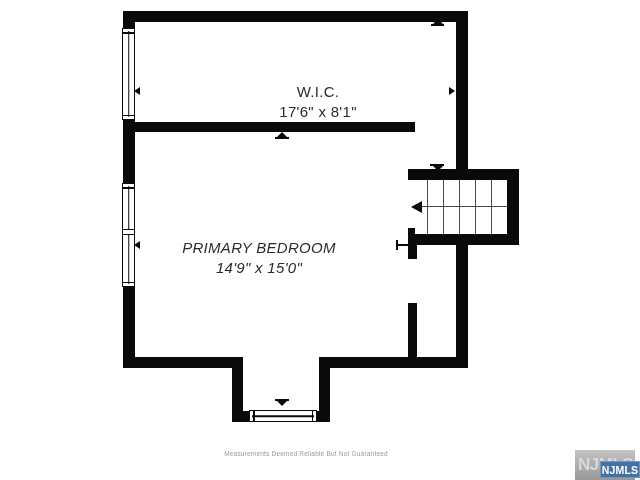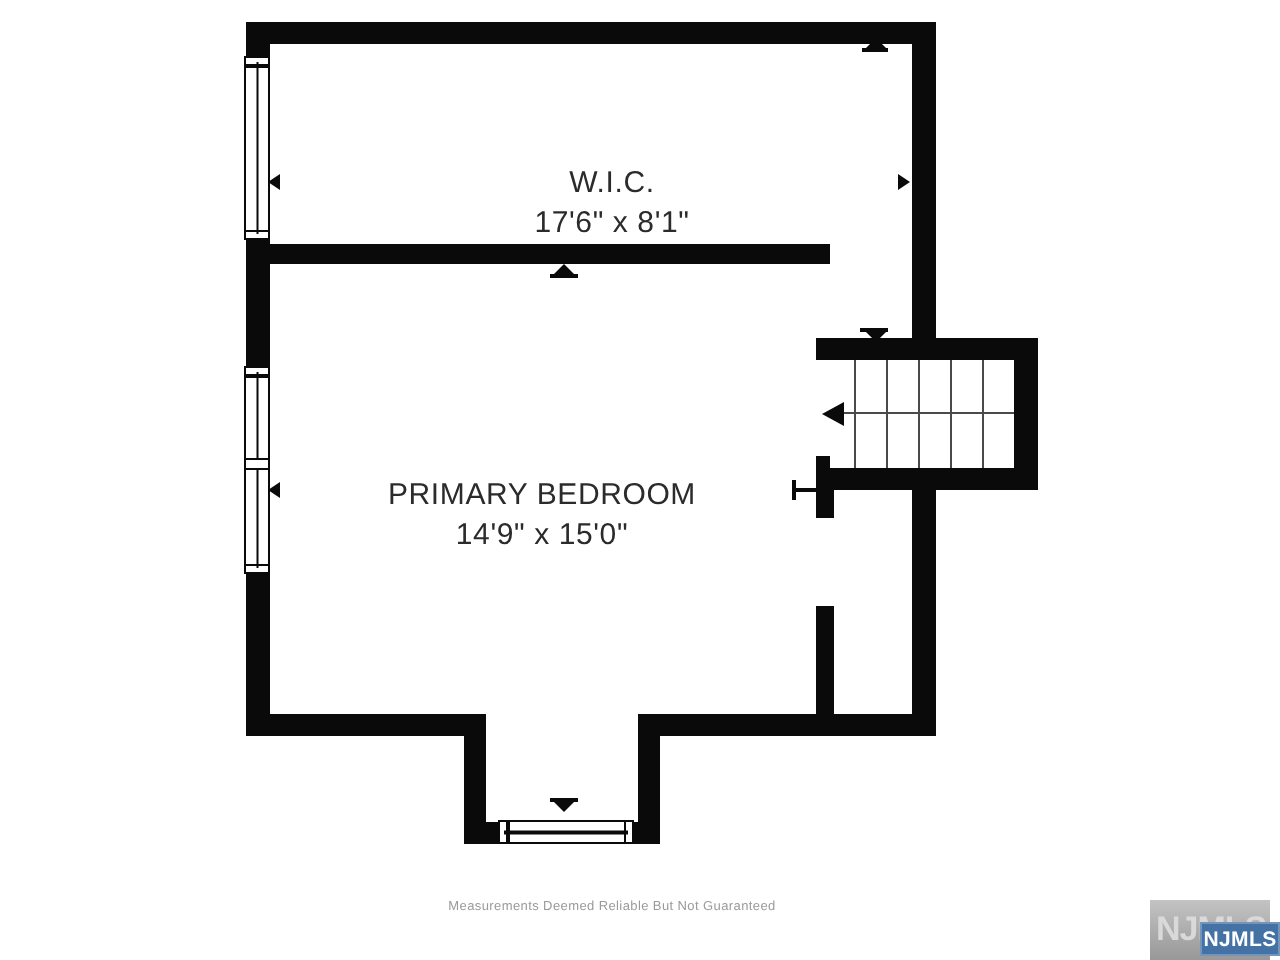--- a/index.html
+++ b/index.html
@@ -99,25 +99,25 @@
   <i class="tri tri-down-sm" style="left:433px;top:166px;"></i>
 
   <i class="bar" style="left:396px;top:240px;width:2px;height:10px;"></i>
   <i class="bar" style="left:398px;top:244px;width:10px;height:2px;"></i>
 
   <i class="tri tri-left-sm" style="left:134px;top:241px;"></i>
 
   <i class="bar" style="left:275px;top:399px;width:14px;height:2px;"></i>
   <i class="tri tri-down-sm" style="left:277px;top:401px;"></i>
 
-  <div class="room-label" style="left:156px;top:82px;width:300px;">
+  <div class="room-label" style="left:168px;top:82px;width:300px;">
     <div class="rname">W.I.C.</div>
     <div class="rdims">17'6" x 8'1"</div>
   </div>
-  <div class="room-label" style="left:121px;top:238px;width:300px;">
+  <div class="room-label" style="left:109px;top:238px;width:300px;font-style:italic;">
     <div class="rname">PRIMARY BEDROOM</div>
     <div class="rdims">14'9" x 15'0"</div>
   </div>
 
   <div class="footer-note">Measurements Deemed Reliable But Not Guaranteed</div>
 
   <div class="logo-watermark">
     <span>NJMLS</span>
   </div>
   <div class="logo-badge">

